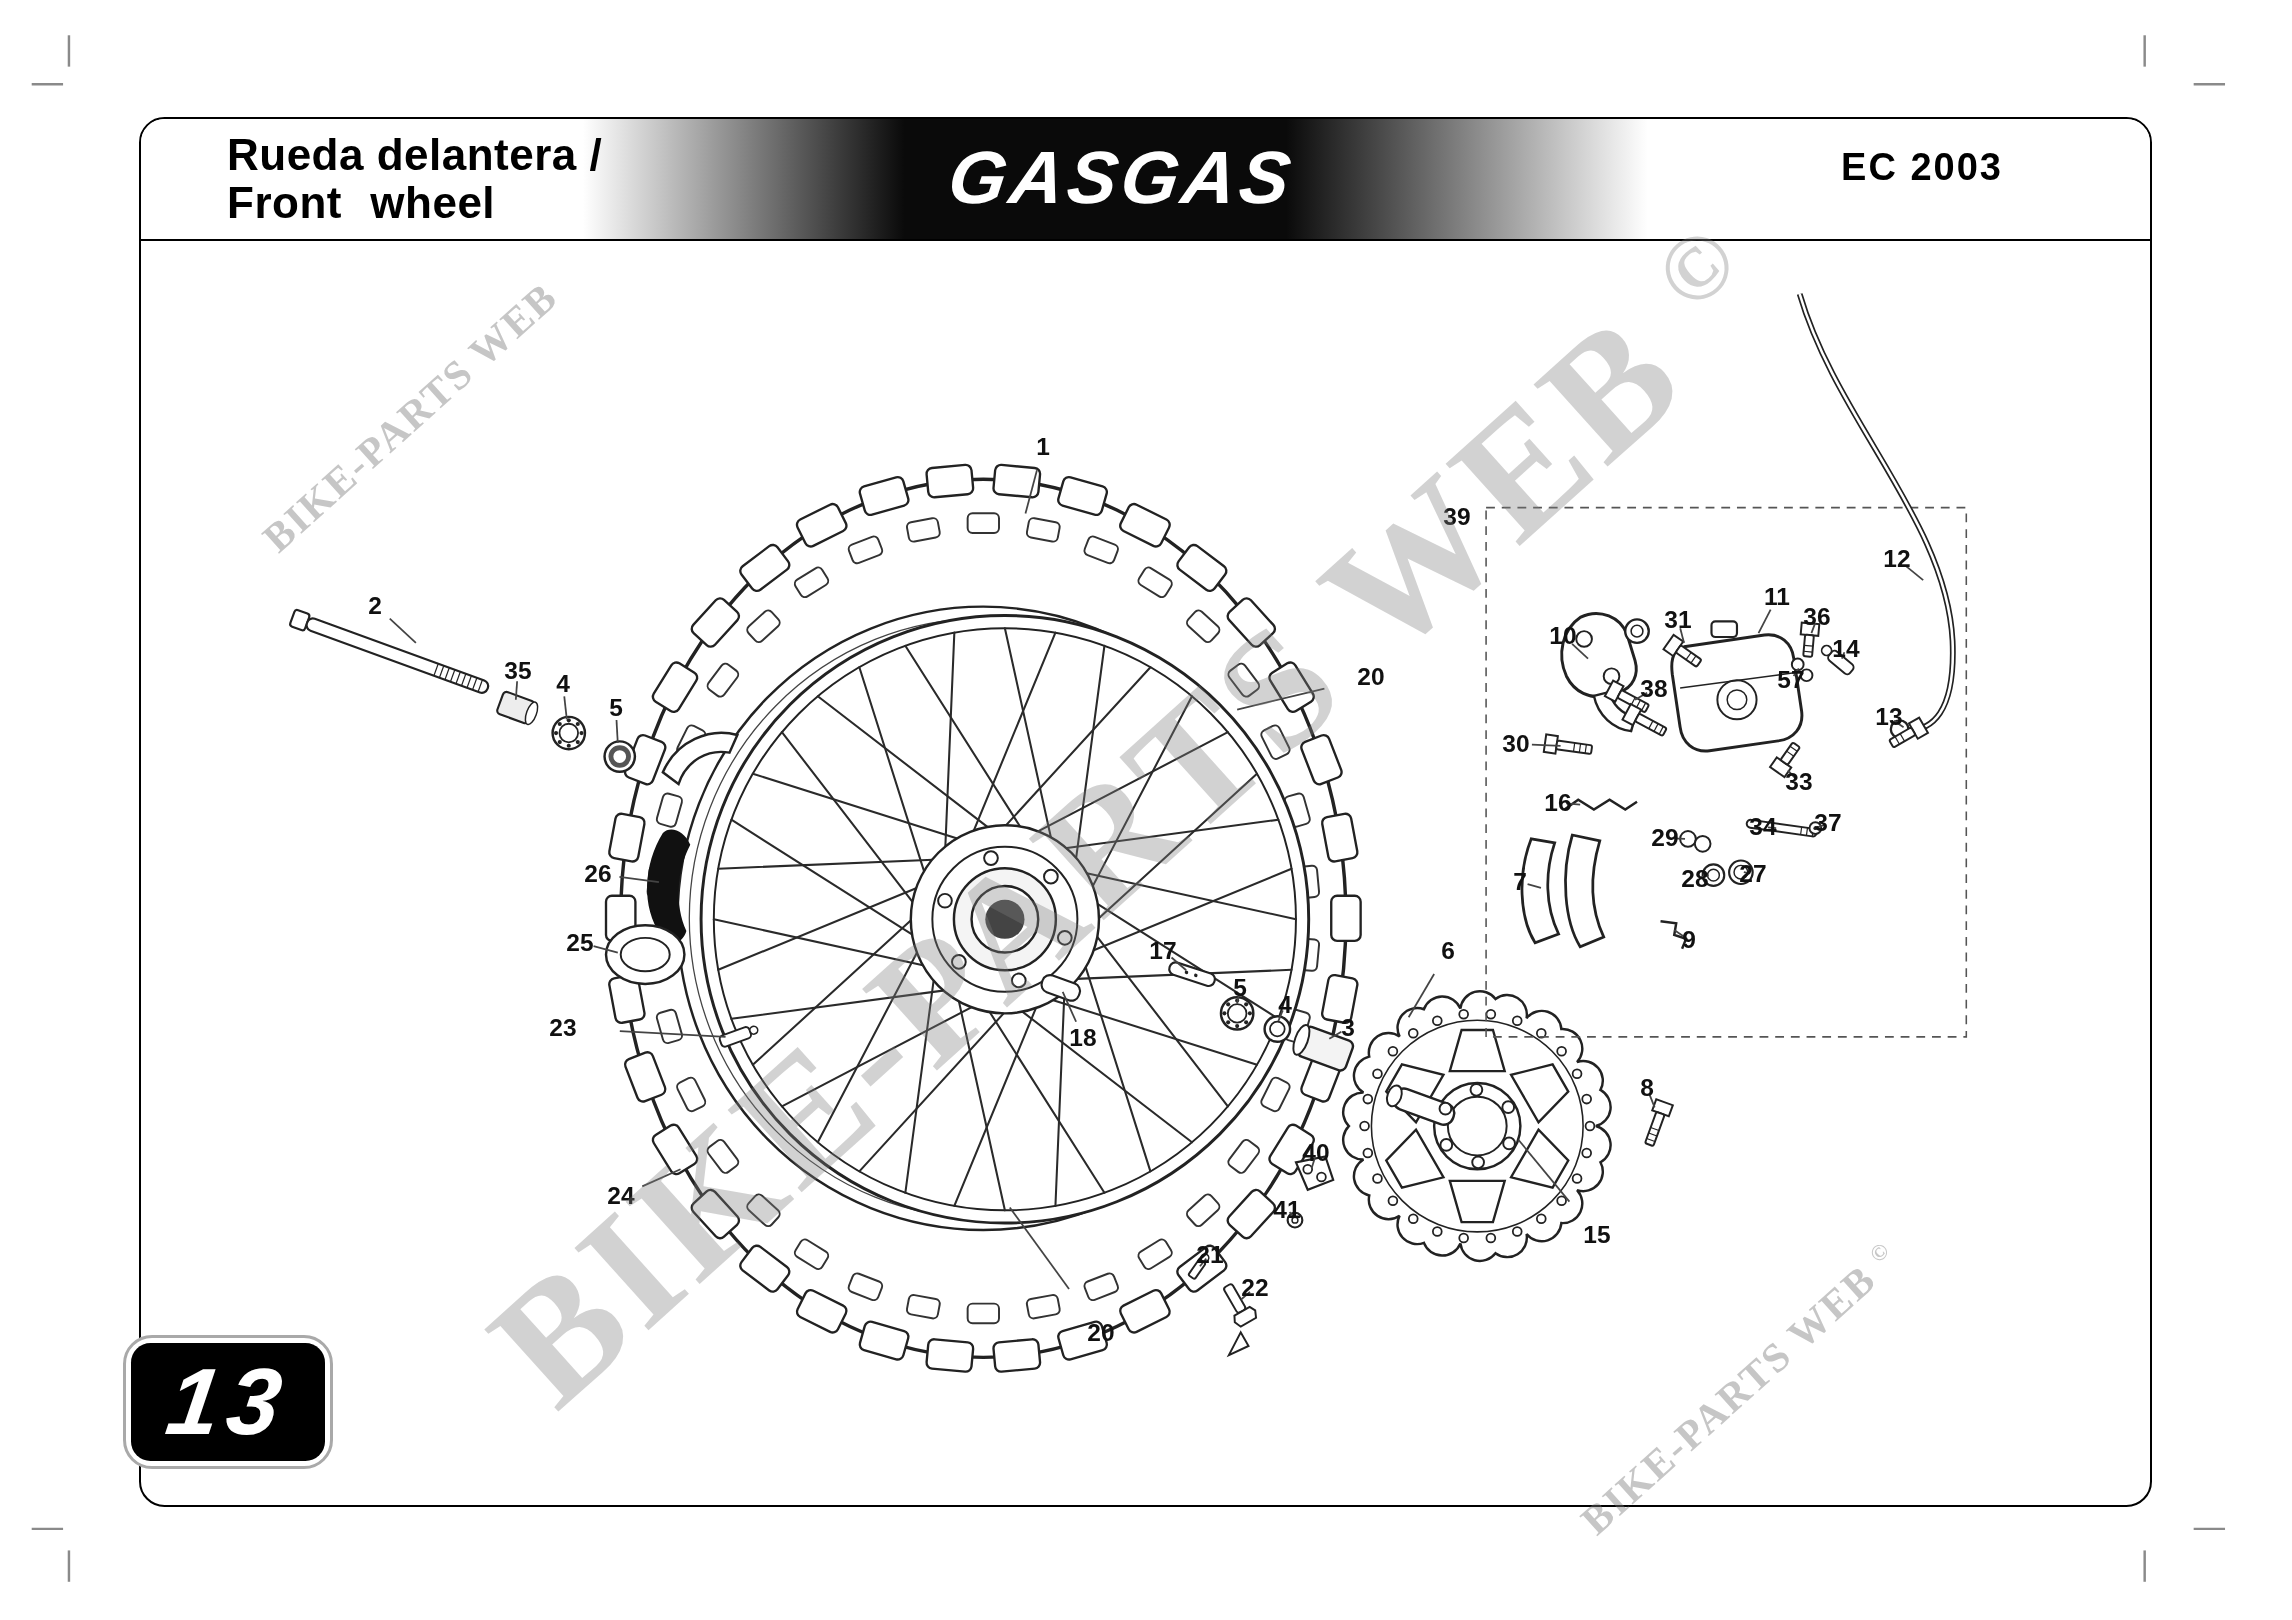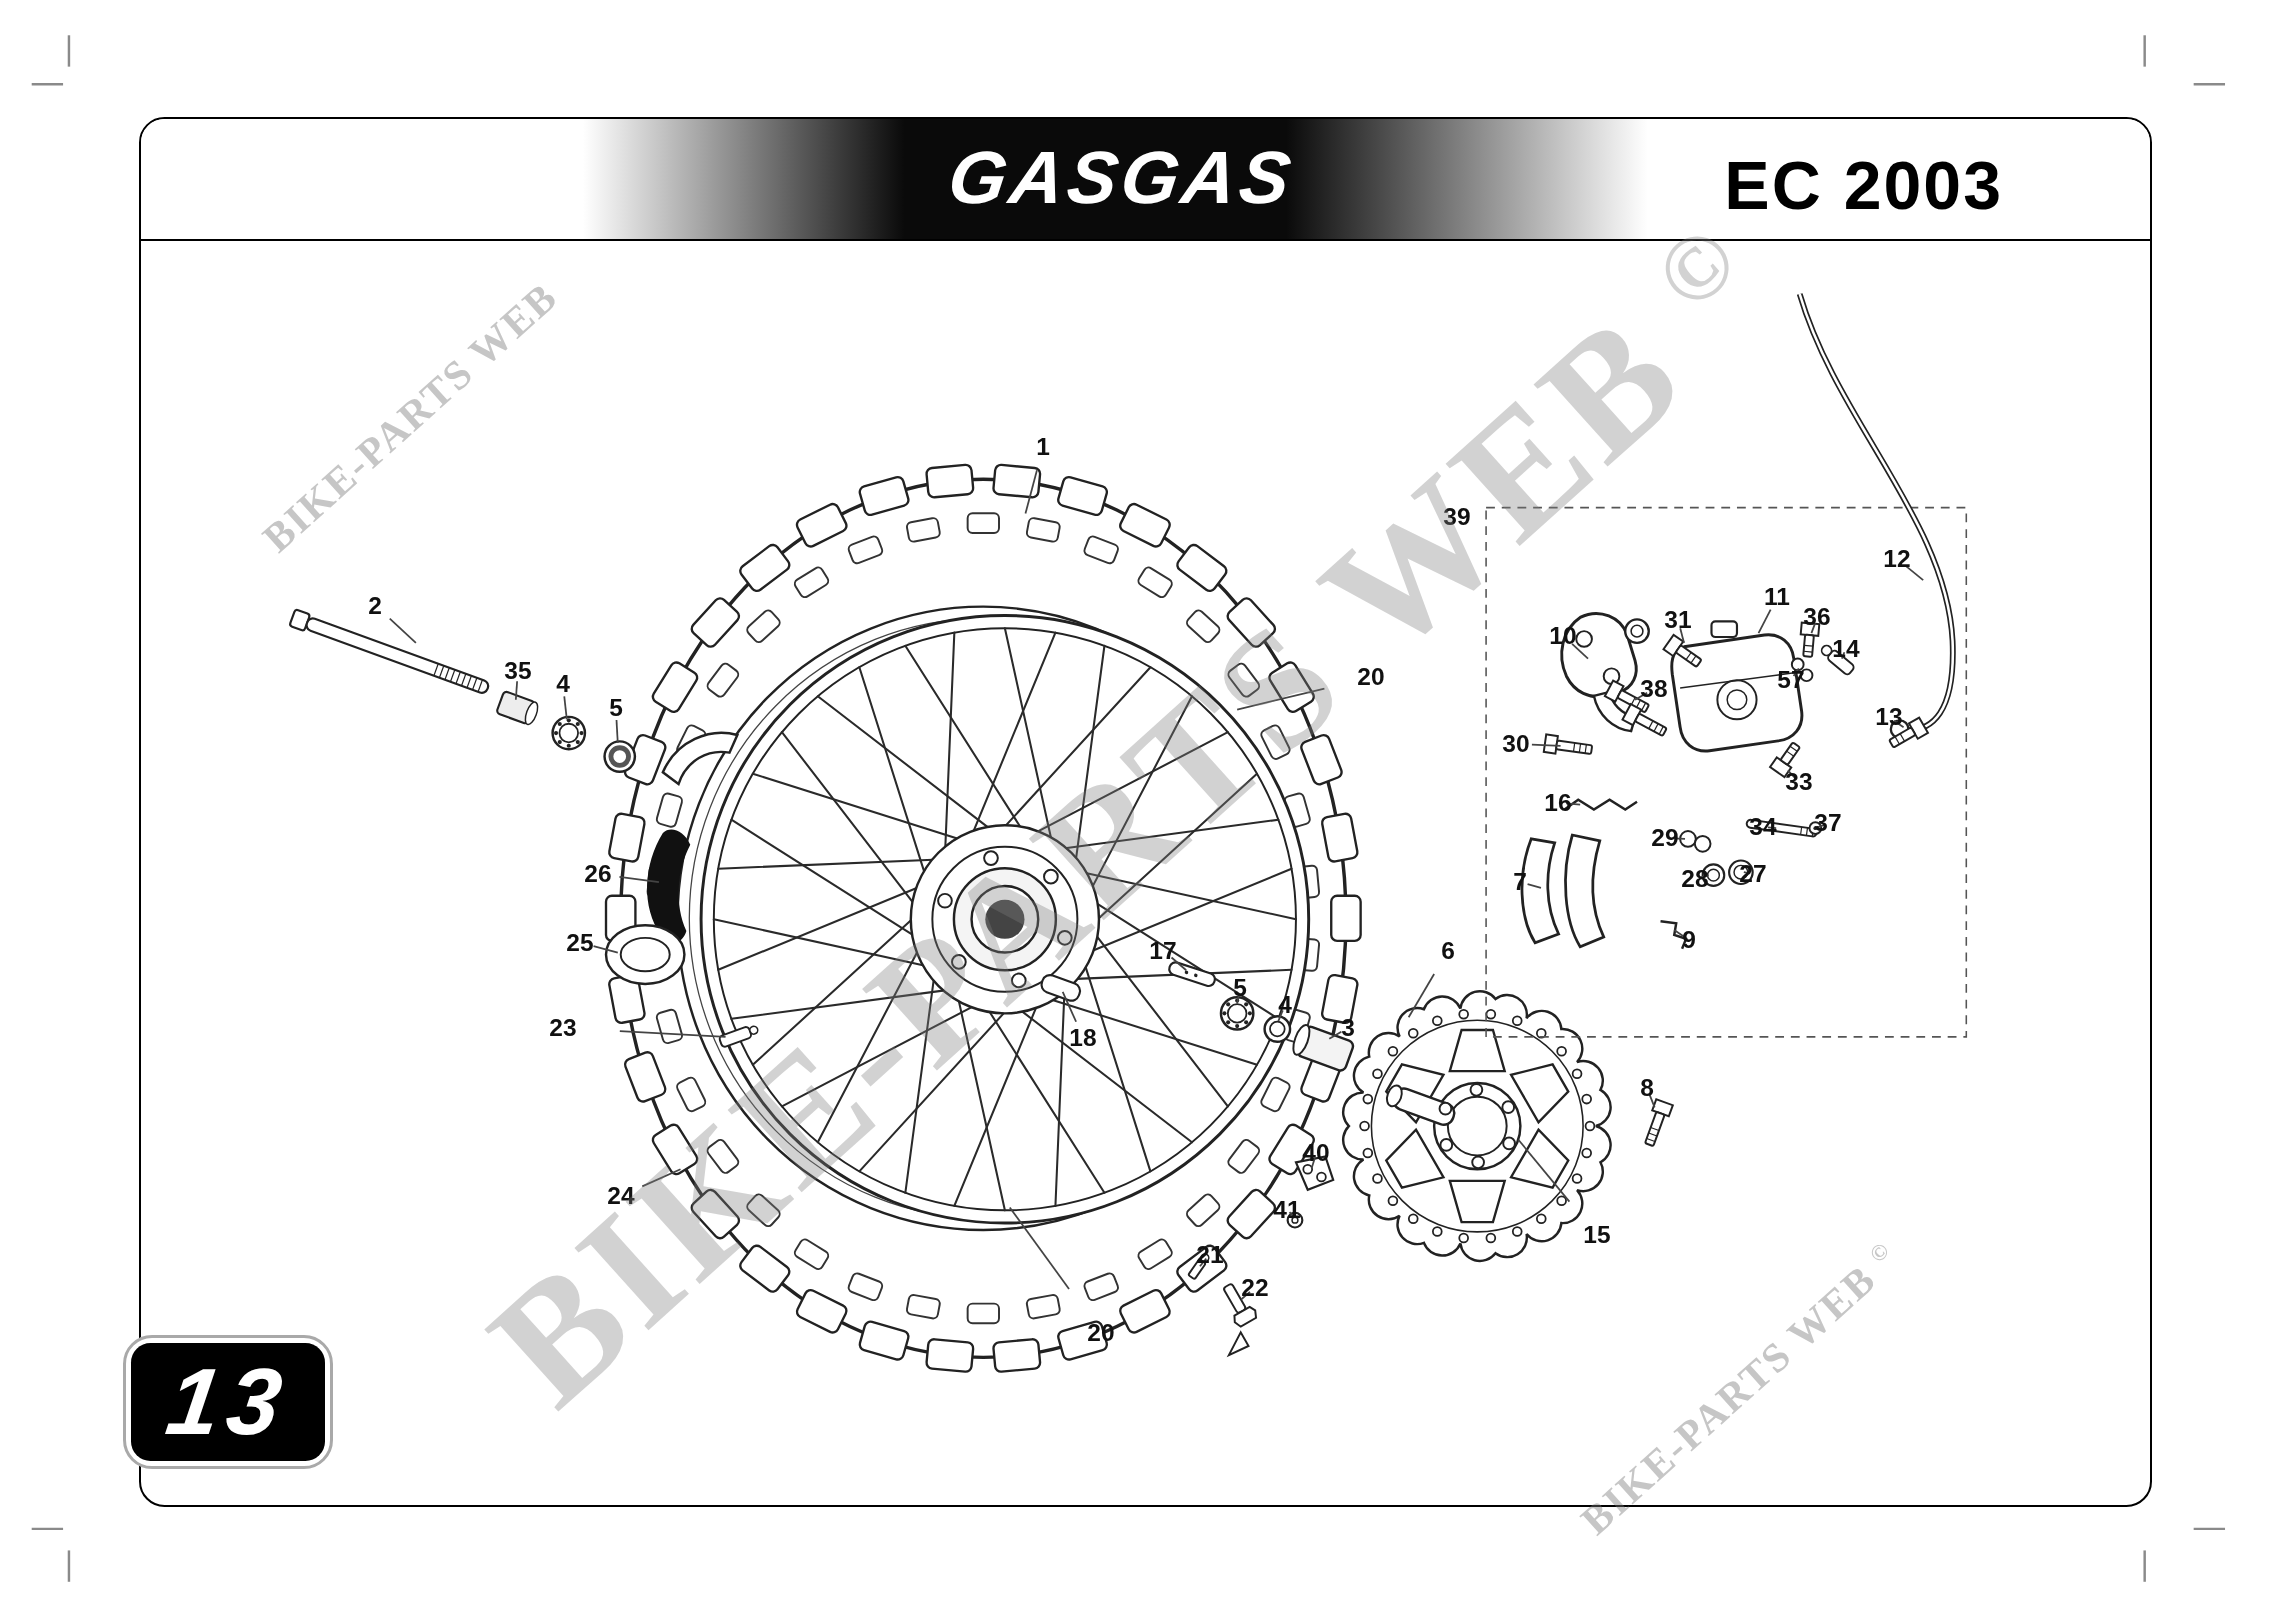--- a/index.html
+++ b/index.html
@@ -19,21 +19,21 @@
     position:absolute; left:86px; top:11.8px; font-size:44px; font-weight:700;
     line-height:1.1; letter-spacing:0.5px; color:#000;
   }
   .title .l2 { word-spacing:15.7px; }
   .brand {
     position:absolute; left:755px; top:15.7px; width:451px; text-align:center;
     font-size:74px; font-weight:700; font-style:italic; letter-spacing:3.9px;
     color:#fff; transform:skewX(-8deg);
   }
   .model {
-    position:absolute; right:147px; top:27.4px; font-size:68px; font-weight:700;
+    position:absolute; right:147px; top:27.4px; font-size:38px; font-weight:700;
     letter-spacing:2px; color:#000;
   }
 
   #art { position:absolute; left:0; top:0; width:2293px; height:1620px; z-index:2; pointer-events:none; }
 
   #callouts { position:absolute; left:0; top:0; width:2293px; height:1620px; z-index:3; pointer-events:none; }
   .callout {
     position:absolute; transform:translate(-50%,-50%); font-size:24.5px; font-weight:700; color:#111;
   }
 
@@ -59,20 +59,24 @@
   .pagenum-inner span {
     color:#fff; font-style:italic; font-weight:700; font-size:94px;
     letter-spacing:7.8px; transform:skewX(-8deg);
   }
 </style>
 </head>
 <body>
 
 <div class="frame">
   <div class="header">
+    <div class="title">
+      <div class="l1">Rueda delantera /</div>
+      <div class="l2">Front wheel</div>
+    </div>
     <div class="brand">GASGAS</div>
     <div class="model">EC 2003</div>
   </div>
 </div>
 
 <svg id="art" viewBox="0 0 2339 1653" xmlns="http://www.w3.org/2000/svg">
 
   <g id="wheel" stroke-linecap="round">
     <ellipse cx="1003" cy="937" rx="370" ry="448" fill="#fff" stroke="#222" stroke-width="3.5"></ellipse>
     <g id="tire-knobs">

